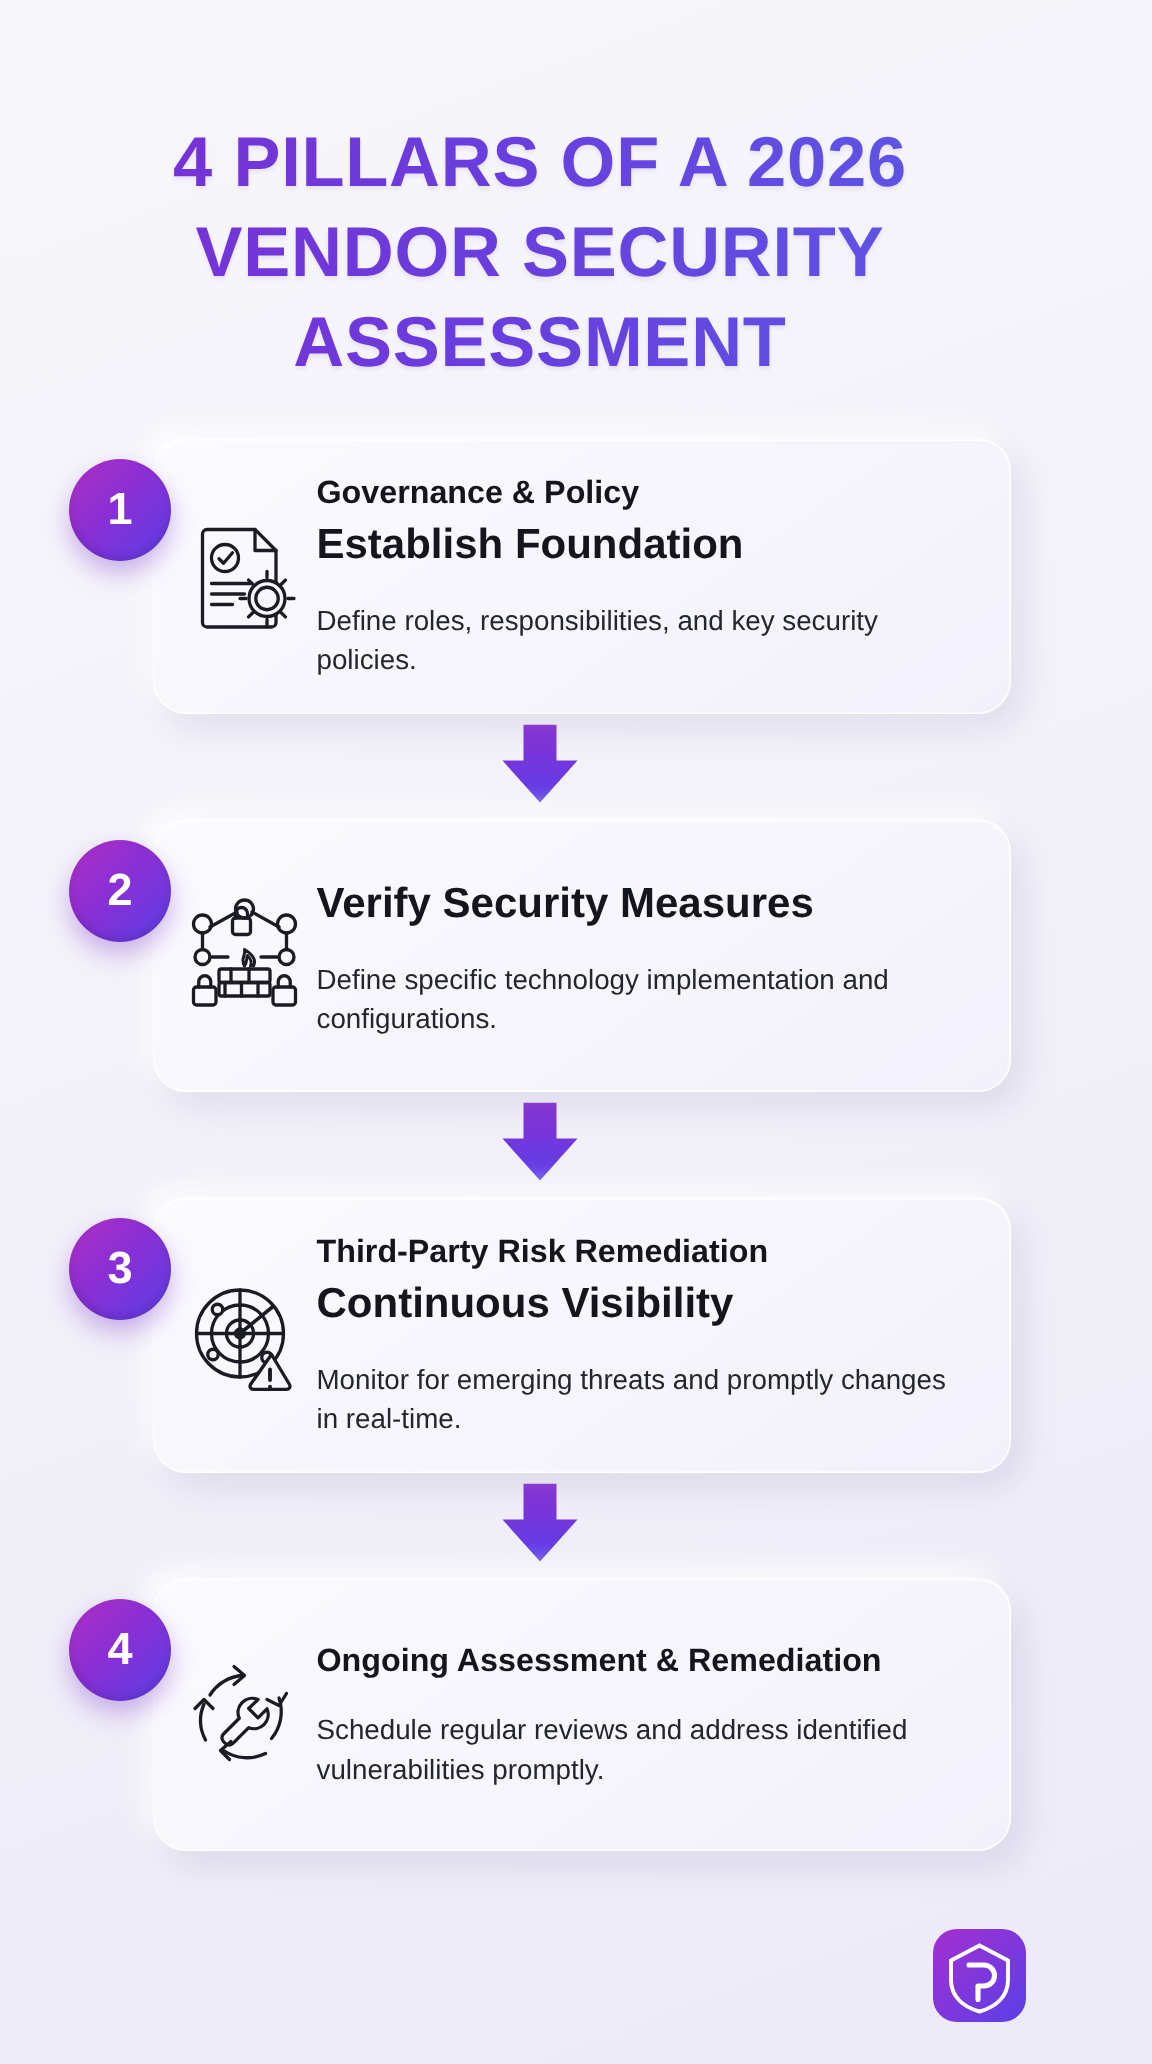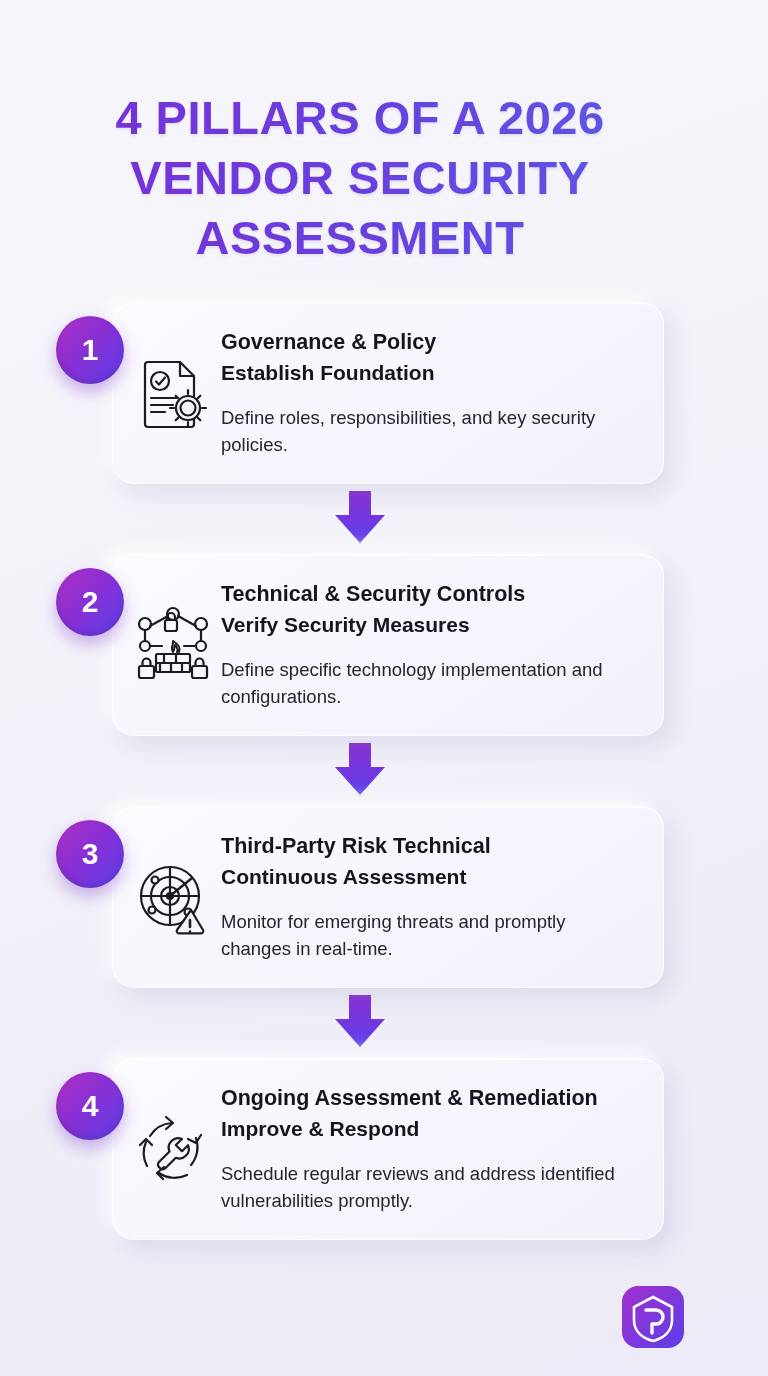--- a/index.html
+++ b/index.html
@@ -10,21 +10,21 @@
     font-family: "Liberation Sans", sans-serif;
     background: linear-gradient(160deg, #f7f6fb 0%, #f3f2f9 40%, #eceaf6 100%);
     position: relative;
     overflow: hidden;
   }
 
   .page {
     position: relative;
     width: 720px;
     height: 1376px;
-    padding: 16px;
+    padding: 6px;
   }
 
   
   .title-wrap {
     padding: 72px 48px 0 48px;
     text-align: center;
   }
   .title {
     font-size: 47px;
     line-height: 1.28;
@@ -96,21 +96,21 @@
   }
   .icon-box svg { display: block; }
 
   .card-title {
     font-size: 21.5px;
     font-weight: bold;
     color: #14161c;
     line-height: 1.28;
   }
   .card-sub {
-    font-size: 21px;
+    font-size: 28px;
     font-weight: bold;
     color: #14161c;
     line-height: 1.32;
     margin-top: 2px;
   }
   .card-desc {
     font-size: 18.5px;
     color: #23262e;
     line-height: 1.42;
     margin-top: 19px;
@@ -196,21 +196,20 @@
             <rect x="26" y="52" width="34" height="9" rx="1.5"></rect>
             <rect x="26" y="61" width="34" height="9" rx="1.5"></rect>
             <path d="M34 52 v9 M46 52 v9 M30 61 v9 M41 61 v9 M52 61 v9"></path>
             <path d="M43 50 c-3 -5 1 -7 0 -11 c5 3 8 7 6 11 M43 50 c2 -3 1 -5 2 -7 c2 2 3 5 2 7" stroke-width="2"></path>
             <rect x="9" y="64" width="15" height="12" rx="2"></rect>
             <path d="M12.5 64 v-3.5 a4 4 0 0 1 8 0 V64"></path>
             <rect x="62" y="64" width="15" height="12" rx="2"></rect>
             <path d="M65.5 64 v-3.5 a4 4 0 0 1 8 0 V64"></path>
           </svg>
         </div>
-        <div class="card-title">Technical &amp; Security Controls</div>
         <div class="card-sub">Verify Security Measures</div>
         <div class="card-desc">Define specific technology implementation and configurations.</div>
       </div>
     </div>
 
     <div class="arrow">
       <svg width="66" height="56" viewBox="0 0 66 56">
         <defs>
           <linearGradient id="ag2" x1="0" y1="0" x2="0" y2="1">
             <stop offset="0%" stop-color="#8a2fd4"></stop>
@@ -232,22 +231,22 @@
             <circle cx="40" cy="42" r="3" fill="#1a1c22"></circle>
             <path d="M40 13 v58 M11 42 h58"></path>
             <path d="M40 42 L62 24" stroke-width="2.4"></path>
             <circle cx="25" cy="26" r="3.5" fill="#f6f5fb"></circle>
             <circle cx="22" cy="56" r="3.5" fill="#f6f5fb"></circle>
             <circle cx="58" cy="58" r="3.5" fill="#f6f5fb"></circle>
             <path d="M61 56 l12 20 a2.2 2.2 0 0 1 -2 3.3 H49 a2.2 2.2 0 0 1 -2 -3.3 z" fill="#f6f5fb"></path>
             <path d="M60 66 v7 M60 77.5 v0.5" stroke-width="2.6"></path>
           </svg>
         </div>
-        <div class="card-title">Third-Party Risk Technical</div>
-        <div class="card-sub">Continuous Assessment</div>
+        <div class="card-title">Third-Party Risk Remediation</div>
+        <div class="card-sub">Continuous Visibility</div>
         <div class="card-desc">Monitor for emerging threats and promptly changes in real-time.</div>
       </div>
     </div>
 
     <div class="arrow">
       <svg width="66" height="56" viewBox="0 0 66 56">
         <defs>
           <linearGradient id="ag3" x1="0" y1="0" x2="0" y2="1">
             <stop offset="0%" stop-color="#8a2fd4"></stop>
             <stop offset="100%" stop-color="#5b3fe8"></stop>
@@ -267,21 +266,20 @@
             <path d="M66 32 a28 28 0 0 1 -5 27"></path>
             <path d="M71 29 l-5 8 l-8 -4"></path>
             <path d="M57 69 a28 28 0 0 1 -28 -2"></path>
             <path d="M33 73 l-6 -6 l7 -6"></path>
             <path d="M17 60 a28 28 0 0 1 -1 -24"></path>
             <path d="M10 39 l6 -6 l6 6"></path>
             <path d="M52 33 a9.5 9.5 0 0 0 -12.5 12.5 L29 56 a3.6 3.6 0 0 0 0 5.1 l1.2 1.2 a3.6 3.6 0 0 0 5.1 0 L45.8 51.8 A9.5 9.5 0 0 0 58 39.2 L52 45.2 L45.8 39 z"></path>
           </svg>
         </div>
         <div class="card-title">Ongoing Assessment &amp; Remediation</div>
-        <div class="card-sub">Improve &amp; Respond</div>
         <div class="card-desc">Schedule regular reviews and address identified vulnerabilities promptly.</div>
       </div>
     </div>
 
   </div>
 
   <div class="logo">
     <svg width="66" height="66" viewBox="0 0 66 66" fill="none">
       <defs>
         <linearGradient id="lg" x1="0" y1="0" x2="1" y2="1">

